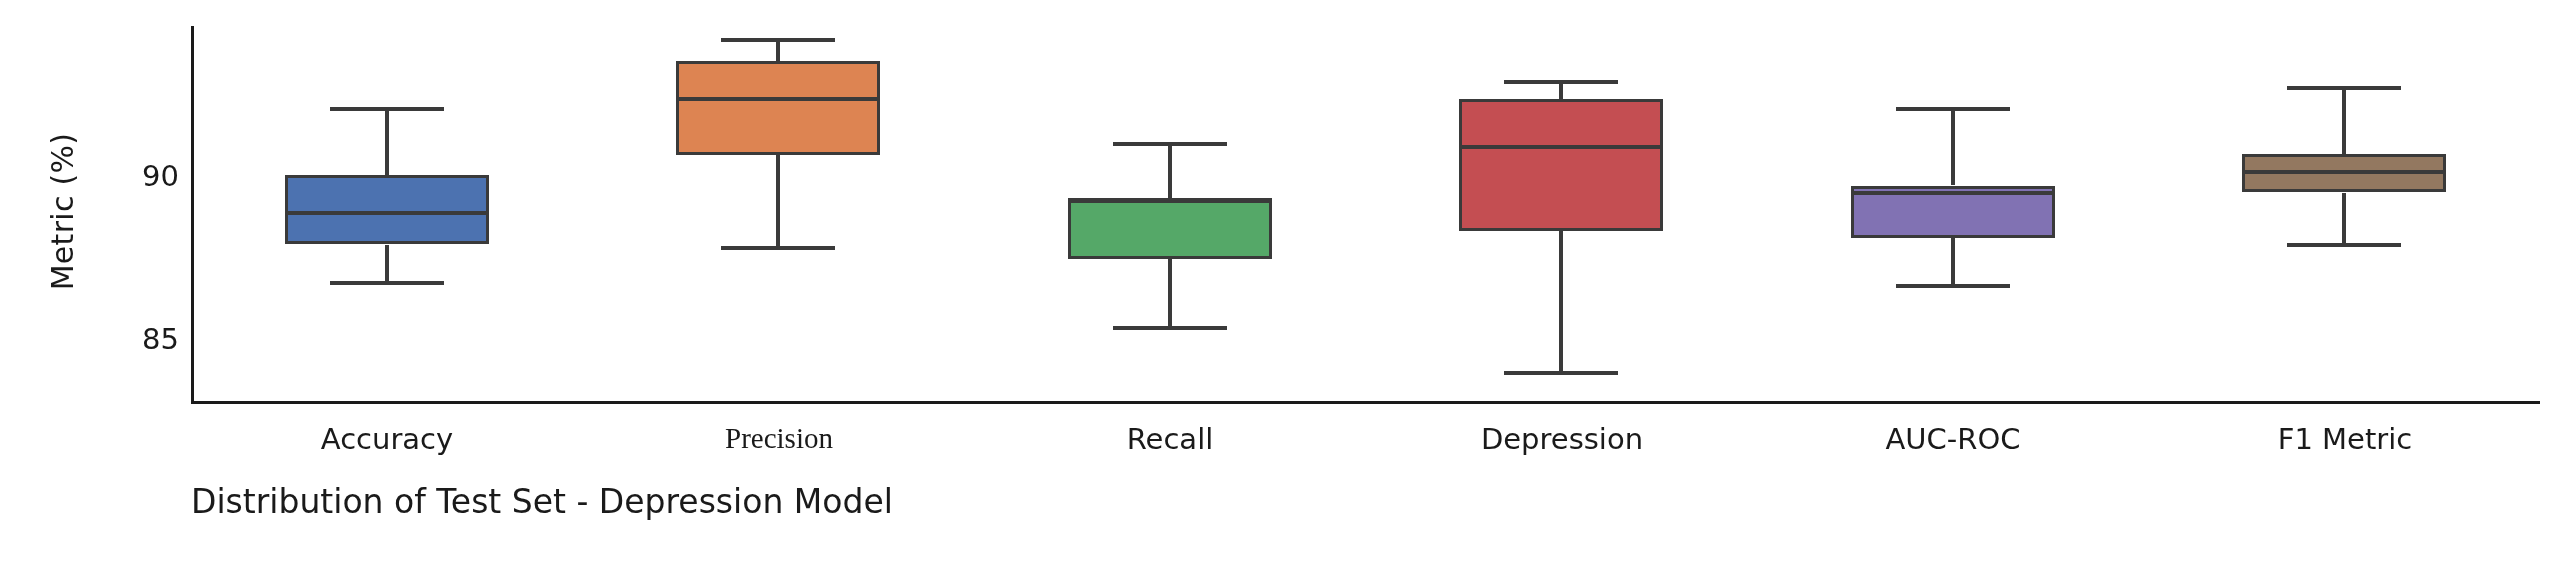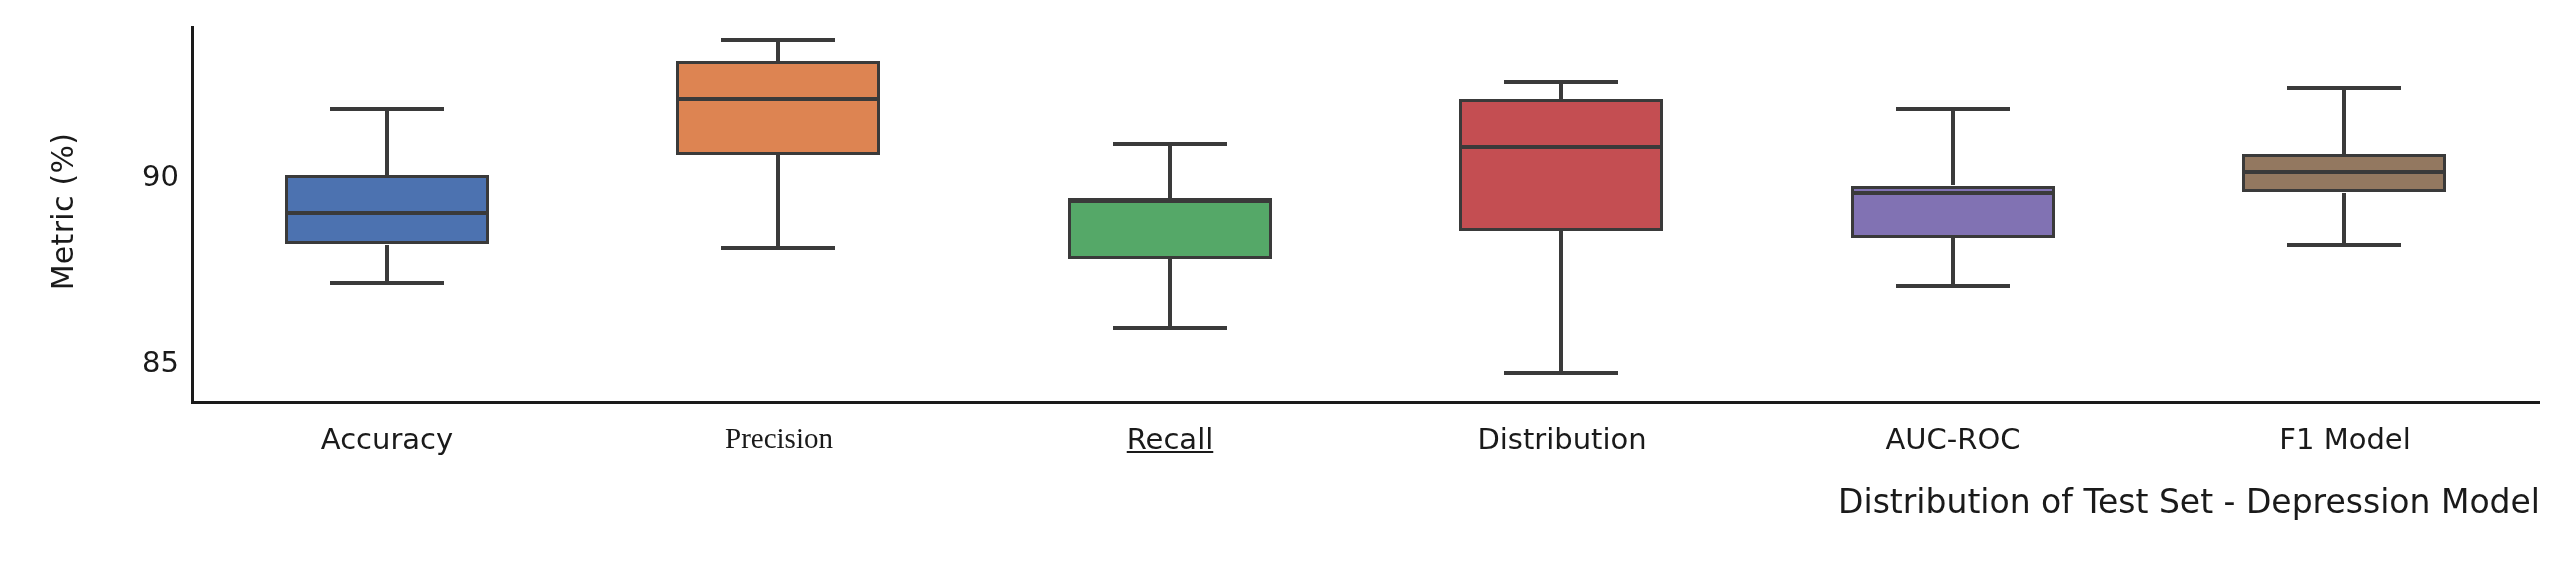--- a/index.html
+++ b/index.html
@@ -132,36 +132,36 @@
     transform: translateX(-50%);
     white-space: nowrap;
   }
 
   
   #xlabel {
     position: absolute;
     left: 191px;
     top: 482px;
     width: 2349px;
-    text-align: right;
+    text-align: left;
     font-size: 33px;
     color: #1a1a1a;
     white-space: nowrap;
   }
 </style>
 </head>
 <body>
 
 <div id="figure">
 
   <div id="ylabel">Metric (%)</div>
 
   <div id="ytick-area">
       <div class="ytick-label" style="top: 176px;">90</div>
-      <div class="ytick-label" style="top: 362px;">85</div>
+      <div class="ytick-label" style="top: 339px;">85</div>
     </div>
 
   <div id="plot">
     <div id="spine-left"></div>
     <div id="spine-bottom"></div>
 
   <div class="boxgroup" style="left: 94px; width: 204px;">
         <div class="whisker-line" style="top: 83px; height: 66px;"></div>
         <div class="cap" style="top: 81px;"></div>
         <div class="whisker-line" style="top: 219px; height: 38px;"></div>
@@ -207,18 +207,18 @@
         <div class="whisker-line" style="top: 167px; height: 52px;"></div>
         <div class="cap" style="top: 217px;"></div>
         <div class="box" style="top: 128px; height: 38px; background: rgb(147, 120, 96); border-color: rgb(58, 58, 58);"></div>
         <div class="median" style="top: 144px; background: rgb(58, 58, 58);"></div>
       </div>
     </div>
 
   <div id="xlabel">Distribution of Test Set - Depression Model</div>
 <div class="xtick-label" style="left: 387px;">Accuracy</div>
     <div class="xtick-label" style="left: 779px; font-family: Liberation Serif, serif;">Precision</div>
-    <div class="xtick-label" style="left: 1170px; text-decoration: underline;">Recall</div>
-    <div class="xtick-label" style="left: 1562px;">Distribution</div>
+    <div class="xtick-label" style="left: 1170px;">Recall</div>
+    <div class="xtick-label" style="left: 1562px;">Depression</div>
     <div class="xtick-label" style="left: 1953px;">AUC-ROC</div>
-    <div class="xtick-label" style="left: 2345px;">F1 Model</div>
+    <div class="xtick-label" style="left: 2345px;">F1 Metric</div>
   </div>
 
 
 </body></html>

